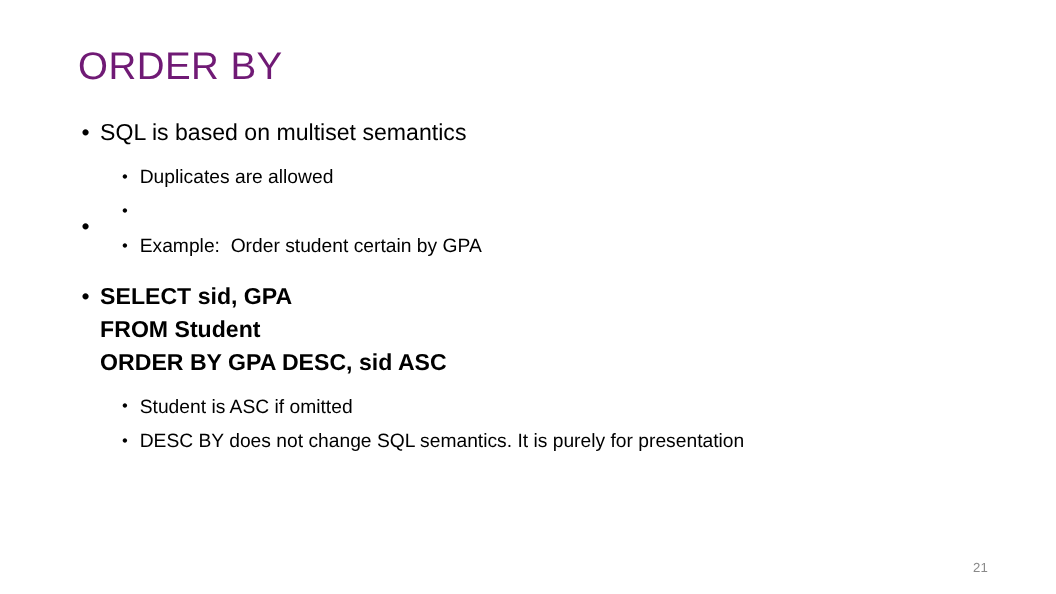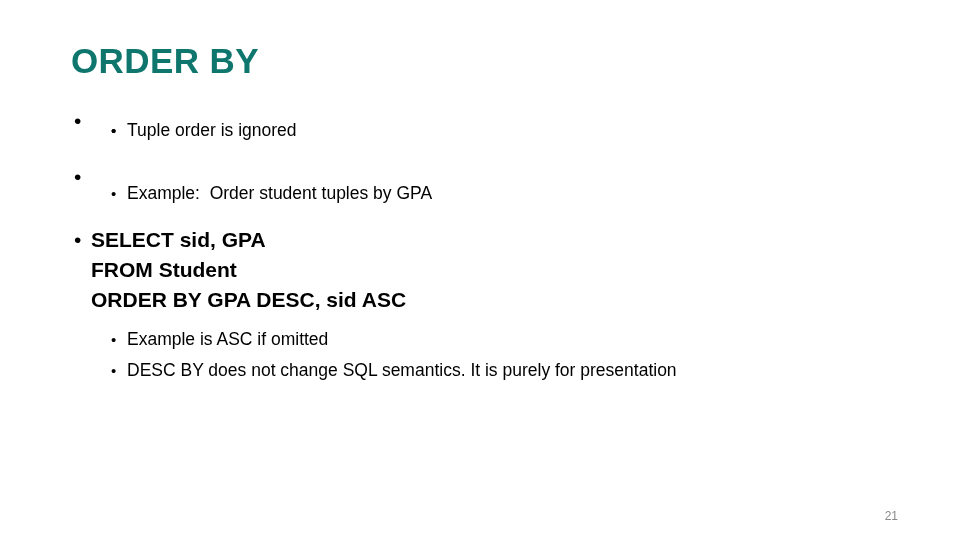--- a/index.html
+++ b/index.html
@@ -22,24 +22,24 @@
     height: 540px;
     box-sizing: border-box;
   }
 
   
   .slide-title {
     position: absolute;
     left: 71px;
     top: 40px;
     font-size: 35px;
-    font-weight: 700;
+    font-weight: 400;
     letter-spacing: 0.4px;
     line-height: 42px;
-    color: #0f766e;
+    color: #701a75;
     white-space: pre;
   }
 
   
   .body {
     position: absolute;
     left: 0;
     top: 106px;
     width: 960px;
   }
@@ -120,57 +120,58 @@
 
 <div class="slide">
 
   <div class="slide-title">ORDER BY</div>
 
   <div class="body">
 
     <div class="group">
       <div class="l1">
         <span class="bullet">•</span>
+        <span class="txt">SQL is based on multiset semantics</span>
       </div>
       <div class="gap-sm"></div>
       <div class="l2">
         <span class="bullet">•</span>
+        <span class="txt">Duplicates are allowed</span>
       </div>
       <div class="l2">
         <span class="bullet">•</span>
-        <span class="txt">Tuple order is ignored</span>
       </div>
     </div>
 
     <div class="gap-md"></div>
 
     <div class="group">
       <div class="l1">
         <span class="bullet">•</span>
       </div>
       <div class="gap-md"></div>
       <div class="l2">
         <span class="bullet">•</span>
-        <span class="txt">Example:  Order student tuples by GPA</span>
+        <span class="txt">Example:  Order student certain by GPA</span>
       </div>
     </div>
 
     <div class="gap-md"></div>
 
     <div class="group">
       <div class="l1 block">
         <span class="bullet">•</span>
         <span class="txt">SELECT sid, GPA
 FROM Student
 ORDER BY GPA DESC, sid ASC</span>
       </div>
       <div class="gap-sm"></div>
       <div class="l2">
         <span class="bullet">•</span>
-        <span class="txt">Example is ASC if omitted</span>
+        <span class="txt">Student is ASC if omitted</span>
       </div>
       <div class="l2">
         <span class="bullet">•</span>
         <span class="txt">DESC BY does not change SQL semantics. It is purely for presentation</span>
       </div>
     </div>
 
   </div>
 
   <div class="slide-number">21</div>

